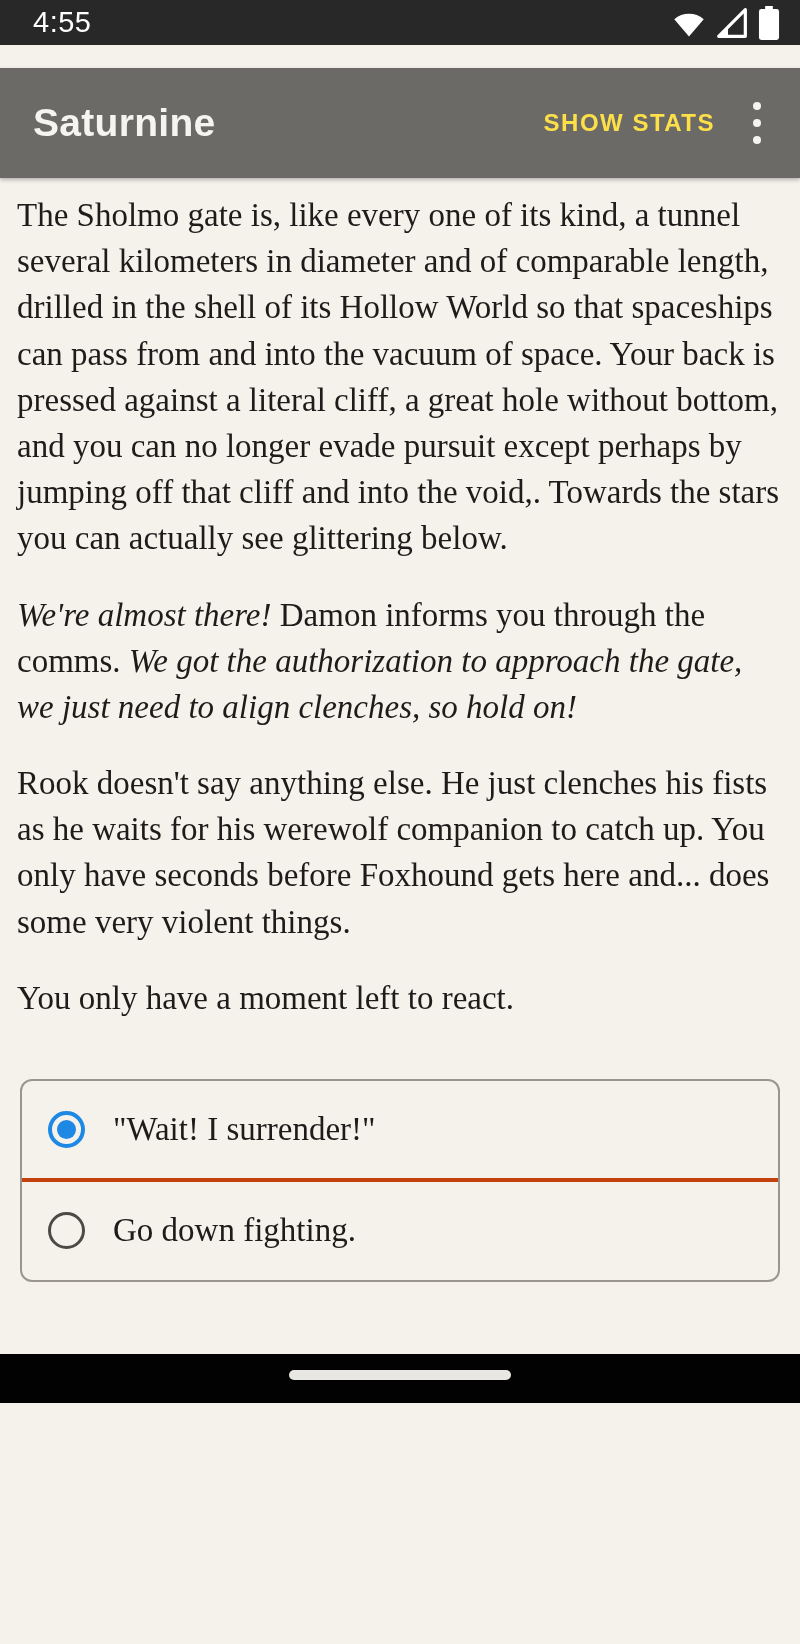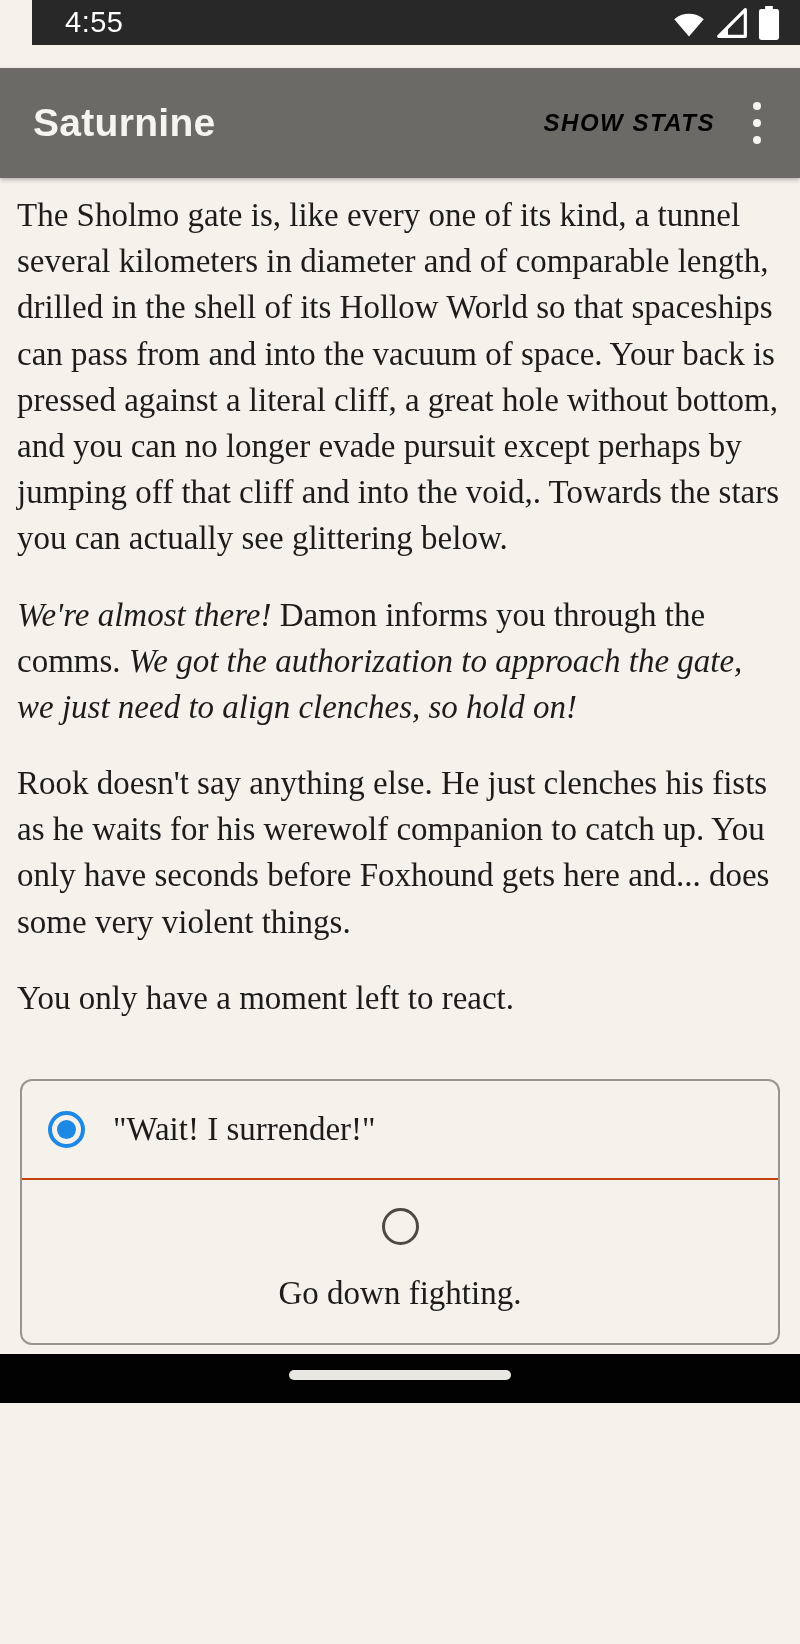--- a/index.html
+++ b/index.html
@@ -5,35 +5,35 @@
   * { margin:0; padding:0; box-sizing:border-box; }
   html,body { background:#000; }
   .screen {
     position:relative; width:800px; height:1644px; margin:0 auto;
     background:#f5f2ec; overflow:hidden;
     font-family:"Liberation Sans", sans-serif;
   }
   
   .status-bar {
     height:45px; background:#282828; color:#fff;
-    display:flex; align-items:center; padding:0 20px 0 33px;margin-left:32px;
+    display:flex; align-items:center; padding:0 20px 0 33px;
   }
   .status-time { font-size:29px; line-height:1; font-weight:400; letter-spacing:0.5px; }
   .status-icons { margin-left:auto; display:flex; align-items:center; gap:10px; }
   .status-icons svg { display:block; }
   
   .app-bar {
     height:110px; background:#6c6a67; display:flex; align-items:center;
     padding:0 0 0 33px; box-shadow:0 2px 4px rgba(0,0,0,0.25); position:relative; z-index:2;margin-top:23px;
   }
   .app-title { font-size:39px; font-weight:700; color:#f6f4f0; letter-spacing:0.3px; }
   .show-stats {
     margin-left:auto; background:none; border:none; cursor:pointer;
     font-family:"Liberation Sans", sans-serif;
-    font-size:24px; font-weight:700; color:#000000; letter-spacing:1.5px;font-style:italic;
+    font-size:24px; font-weight:700; color:#fde047; letter-spacing:1.5px;
   }
   .overflow-btn {
     width:60px; height:110px; margin-left:12px; margin-right:13px;
     background:none; border:none; cursor:pointer;
     display:flex; flex-direction:column; align-items:center; justify-content:center; gap:9px;
   }
   .overflow-btn i { width:8px; height:8px; border-radius:50%; background:#f6f4f0; }
   
   .content {
     height:1176px; padding:14px 17px 0; background:#f5f2ec;
@@ -41,21 +41,21 @@
   }
   .content p { font-size:33px; line-height:1.40; margin:0 0 30px; }
   .content em { }
   
   .choice-group {
     margin:58px 3px 0; border:2px solid #9a968f; border-radius:12px; overflow:hidden;
   }
   .choice-row {
     display:flex; align-items:center; gap:28px; padding:28px 26px; cursor:pointer;
   }
-  .choice-row + .choice-row { border-top:2px solid #c2410c;flex-direction:column; }
+  .choice-row + .choice-row { border-top:4px solid #c2410c; }
   .radio {
     flex:0 0 auto; width:37px; height:37px; border-radius:50%;
     border:3px solid #4d4a46; background:transparent;
     display:flex; align-items:center; justify-content:center;
   }
   .radio .radio-dot { display:none; }
   .radio.selected { border:4px solid #1e88e5; }
   .radio.selected .radio-dot {
     display:block; width:19px; height:19px; border-radius:50%; background:#1e88e5;
   }

